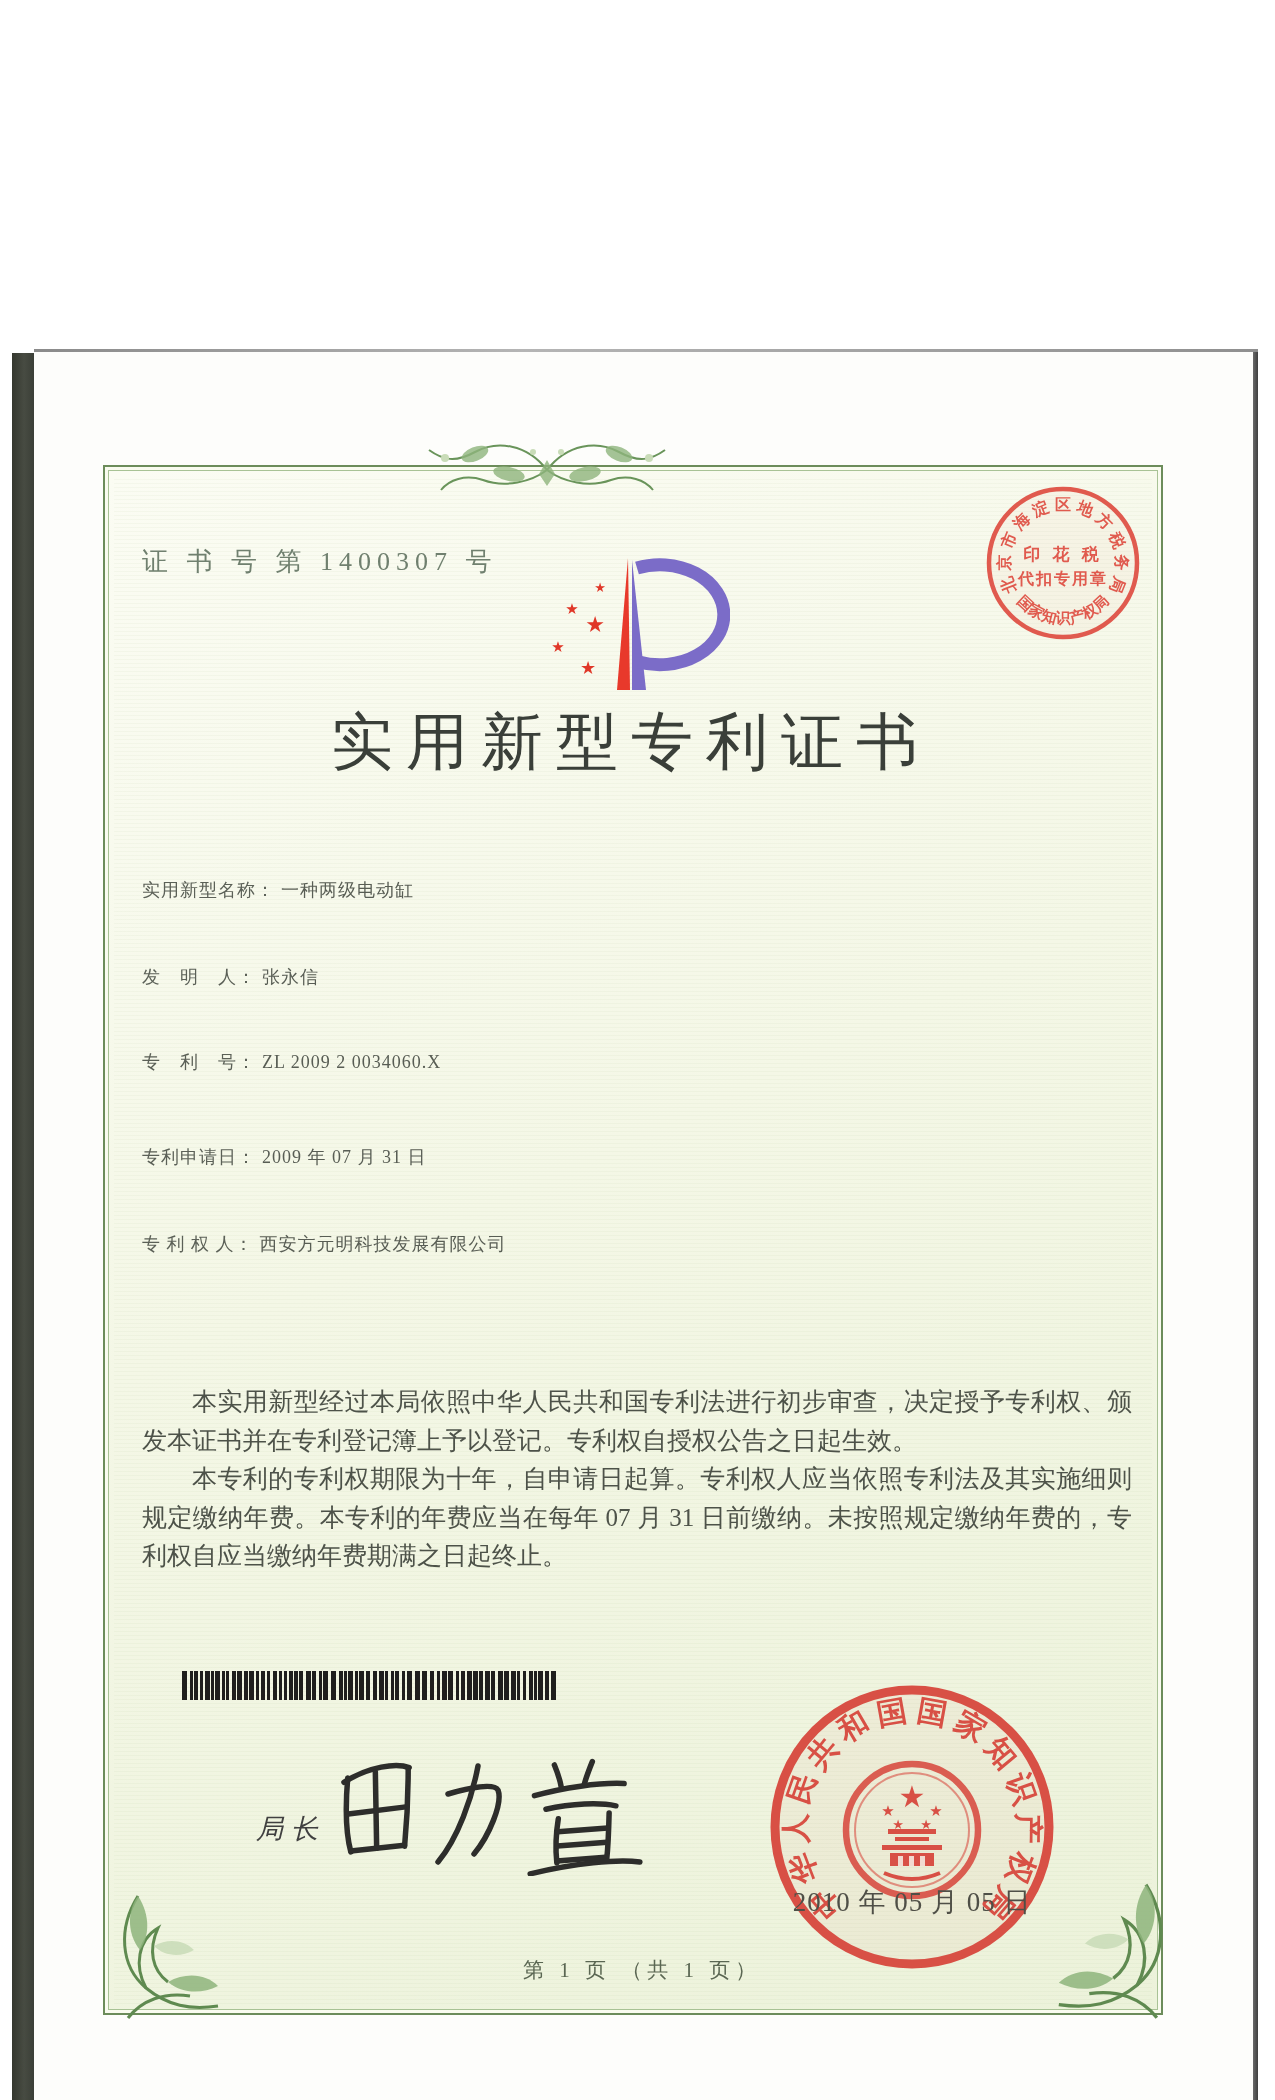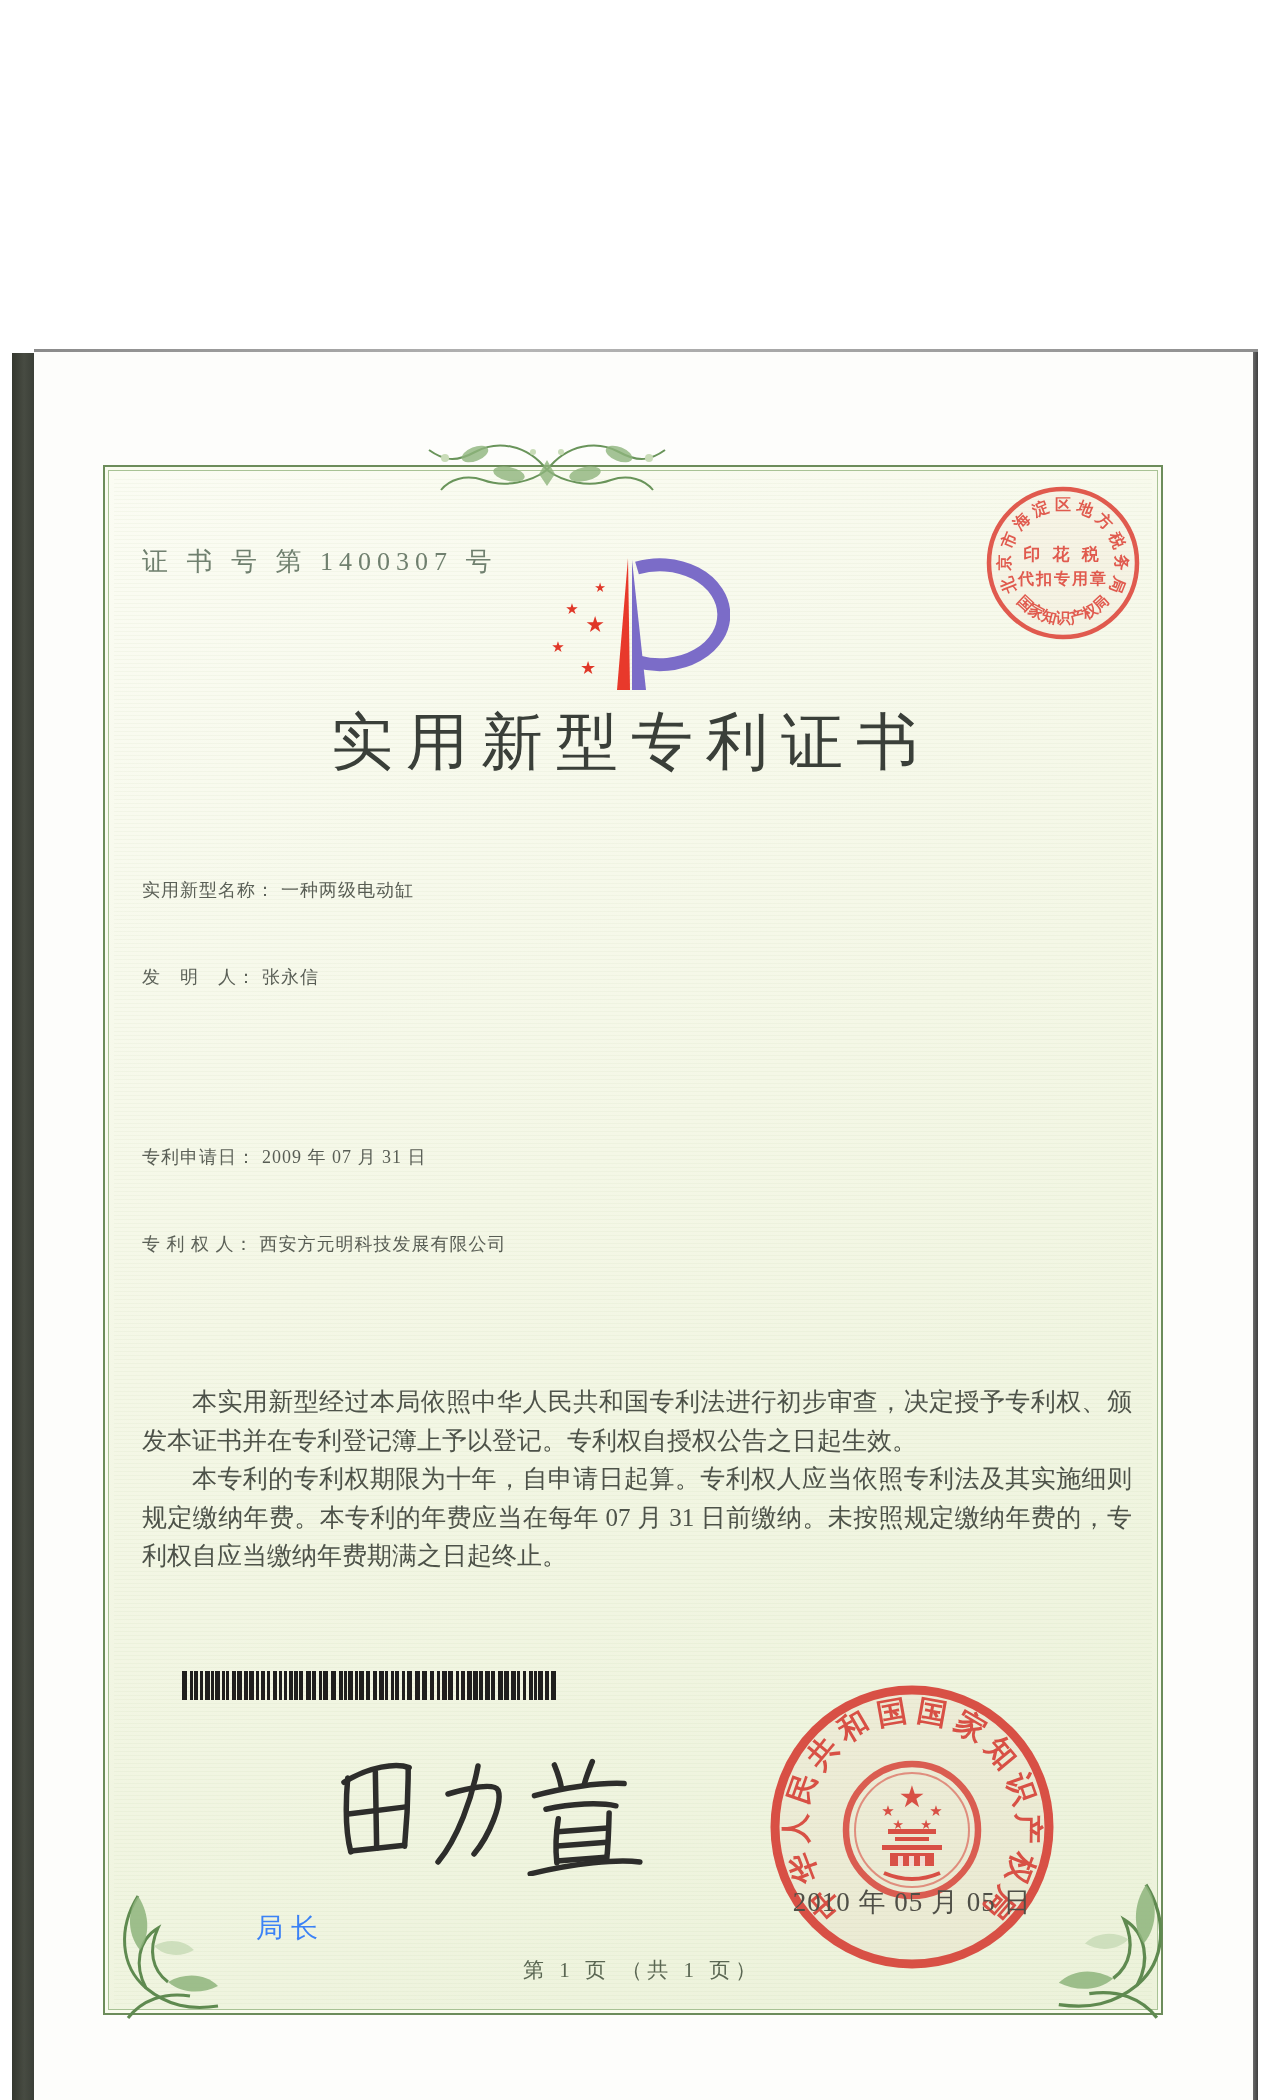--- a/index.html
+++ b/index.html
@@ -17,21 +17,21 @@
       background:linear-gradient(155deg,#fbfcf3 0%,#f4f7e6 45%,#ecf2da 100%);}
   .frame-texture{position:absolute;inset:5px;background:repeating-linear-gradient(0deg,rgba(140,170,110,0.06) 0 1px,transparent 1px 4px);}
   
   .cert-number{left:142px;top:544px;font-size:26px;letter-spacing:6px;color:#70806f;white-space:nowrap;}
   .cert-title{left:103px;top:700px;width:1056px;text-align:center;font-size:62px;font-weight:400;
       letter-spacing:13px;color:#3a3f39;white-space:nowrap;}
   .field-row{left:142px;font-size:18px;color:#5b6057;white-space:nowrap;letter-spacing:1px;}
   .field-row .val{margin-left:6px;color:#585d54;}
   .body-text{left:142px;top:1383px;width:990px;font-size:25px;line-height:38.5px;color:#4d5249;text-align:justify;}
   .body-text p{margin:0;text-indent:2em;}
-  .juzhang{left:256px;top:1910px;font-size:27px;letter-spacing:8px;color:#3b82f6;}
+  .juzhang{left:256px;top:1811px;font-size:27px;letter-spacing:8px;color:#404040;font-style:italic;}
   .footer-text{left:103px;top:1956px;width:1006px;text-align:center;font-size:21px;letter-spacing:5px;color:#5a6652;padding-left:36px;}
   svg text{font-family:"Liberation Serif","DejaVu Serif",serif;}
 </style>
 </head>
 <body>
 
 <div class="canvas">
 
   <div class="abs scan-top-line"></div>
   <div class="abs paper"></div>
@@ -106,20 +106,23 @@
     <path d="M102 20 A 64 50 0 1 1 104 114" stroke="#7b6cc8" stroke-width="13" fill="none"></path>
   </svg>
 
   <div class="abs cert-title">实用新型专利证书</div>
 
   <div class="abs field-row" style="top:878px">
     <span>实用新型名称：</span><span class="val">一种两级电动缸</span>
   </div>
   <div class="abs field-row" style="top:965px">
     <span>发　明　人：</span><span class="val">张永信</span>
+  </div>
+  <div class="abs field-row" style="top:1050px">
+    <span>专　利　号：</span><span class="val">ZL 2009 2 0034060.X</span>
   </div>
   <div class="abs field-row" style="top:1145px">
     <span>专利申请日：</span><span class="val">2009 年 07 月 31 日</span>
   </div>
   <div class="abs field-row" style="top:1232px">
     <span>专 利 权 人：</span><span class="val">西安方元明科技发展有限公司</span>
   </div>
 
   <div class="abs body-text">
     <p>本实用新型经过本局依照中华人民共和国专利法进行初步审查，决定授予专利权、颁发本证书并在专利登记簿上予以登记。专利权自授权公告之日起生效。</p>

